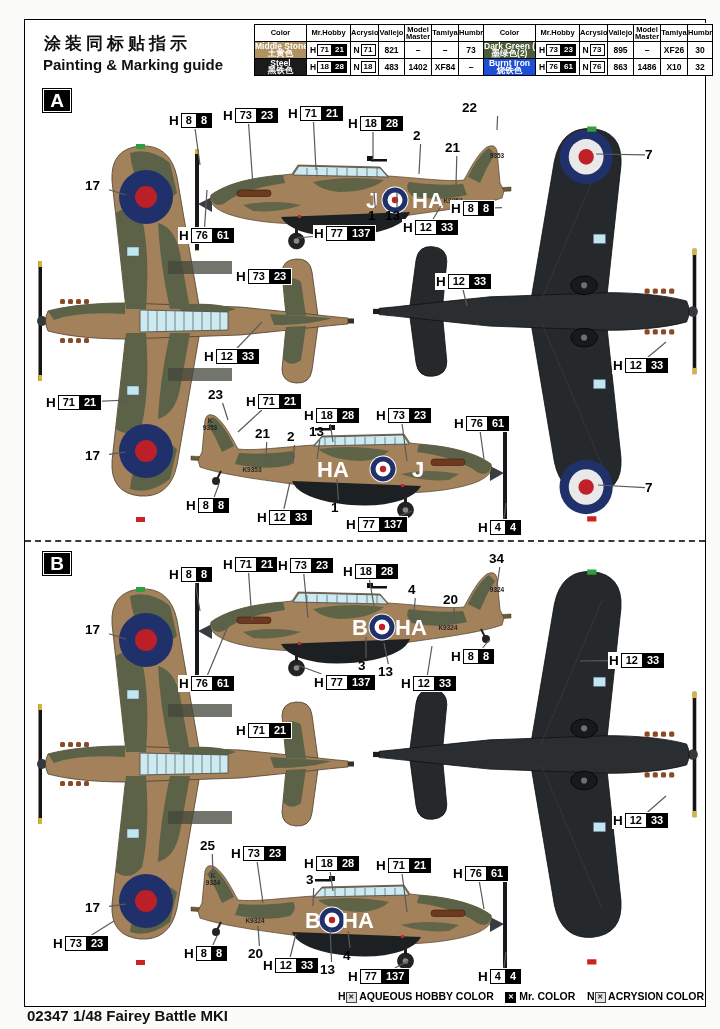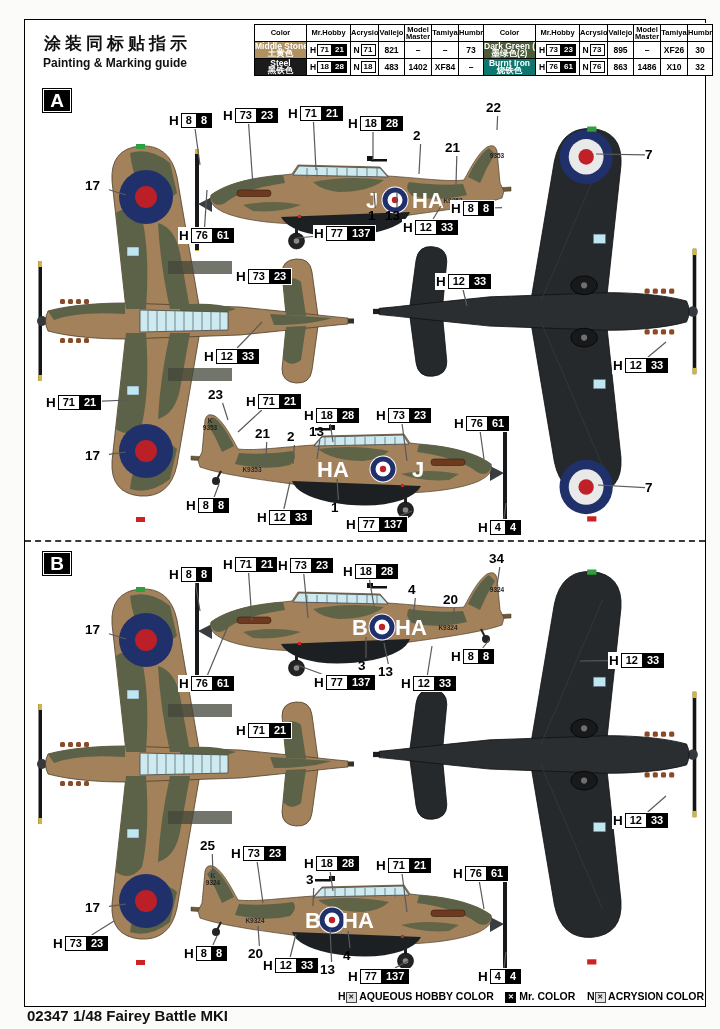--- a/index.html
+++ b/index.html
@@ -2,21 +2,21 @@
 <html><head>
 <meta charset="utf-8">
 <style>
   html,body{margin:0;padding:0;background:#fbfbf9;}
   body{width:720px;height:1029px;position:relative;overflow:hidden;
        font-family:"Liberation Sans",sans-serif;-webkit-font-smoothing:antialiased;}
   .abs{position:absolute;}
   #frame{left:24px;top:19px;width:680px;height:986px;border:1.5px solid #000;background:#fff;z-index:0;}
   #divider{left:25px;top:540px;width:680px;border-top:2.5px dashed #3a3a3a;z-index:1;}
   #title-cn{left:44px;top:32px;font-size:17px;font-weight:bold;letter-spacing:4px;color:#111;z-index:3;}
-  #title-en{left:43px;top:56px;font-size:12px;font-weight:bold;color:#111;z-index:3;}
+  #title-en{left:43px;top:56px;font-size:15px;font-weight:bold;color:#111;z-index:3;}
   .sec-label{width:30px;height:25px;background:#000;color:#fff;font-size:19px;font-weight:bold;
              display:flex;align-items:center;justify-content:center;z-index:6;
              box-shadow:inset 0 0 0 1px #000, inset 0 0 0 2px #fff;}
   
   #paint-table-wrap{left:254px;top:23px;width:459px;z-index:5;background:#fff;}
   .pt-titlebar{background:#000;color:#fff;font-size:9.5px;font-weight:bold;letter-spacing:1px;
                padding:1px 0 2px 5px;border:1px solid #000;}
   table.pt{border-collapse:collapse;width:100%;table-layout:fixed;margin-top:1px;}
   table.pt td,table.pt th{border:1px solid #000;text-align:center;vertical-align:middle;
                           font-size:8.5px;padding:0;height:16px;overflow:hidden;white-space:nowrap;}
@@ -101,21 +101,21 @@
           <td><b>30</b></td>
         </tr>
         <tr>
           <td class="pt-color" style="background:#1b1b1b;color:#ffffff">Steel<br>黑铁色</td>
           <td><span class="pt-chip">H<span class="tb-a">18</span><span class="tb-b">28</span></span></td>
           <td><span class="pt-chip">N<span class="tb-a">18</span></span></td>
           <td><b>483</b></td>
           <td><b>1402</b></td>
           <td><b>XF84</b></td>
           <td><b>–</b></td>
-          <td class="pt-color" style="background:#0f766e;color:#ffffff">Burnt Iron<br>烧铁色</td>
+          <td class="pt-color" style="background:#1d4ed8;color:#ffffff">Burnt Iron<br>烧铁色</td>
           <td><span class="pt-chip">H<span class="tb-a">76</span><span class="tb-b">61</span></span></td>
           <td><span class="pt-chip">N<span class="tb-a">76</span></span></td>
           <td><b>863</b></td>
           <td><b>1486</b></td>
           <td><b>X10</b></td>
           <td><b>32</b></td>
         </tr>
       </tbody>
     </table>
   </div>
@@ -552,21 +552,21 @@
       <span class="bx-a">71</span>
       <span class="bx-b">21</span>
     </div>
     <div class="co" style="left: 347px; top: 115px;">
       <span class="h">H</span>
       <span class="bx-a">18</span>
       <span class="bx-b">28</span>
     </div>
     <div class="co-num" style="left: 413px; top: 128px;">2</div>
     <div class="co-num" style="left: 445px; top: 140px;">21</div>
-    <div class="co-num" style="left: 486px; top: 100px; text-align: right;">22</div>
+    <div class="co-num" style="left: 462px; top: 100px; text-align: right;">22</div>
     <div class="co-num" style="left: 645px; top: 147px;">7</div>
     <div class="co" style="left: 450px; top: 200px;">
       <span class="h">H</span>
       <span class="bx-a">8</span>
       <span class="bx-b">8</span>
     </div>
     <div class="co" style="left: 402px; top: 219px;">
       <span class="h">H</span>
       <span class="bx-a">12</span>
       <span class="bx-b">33</span>

